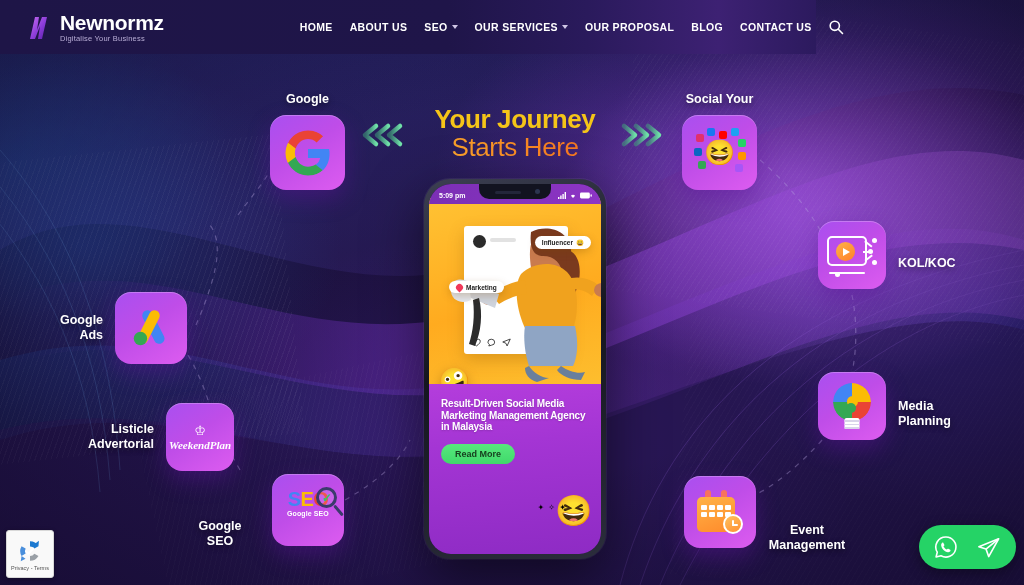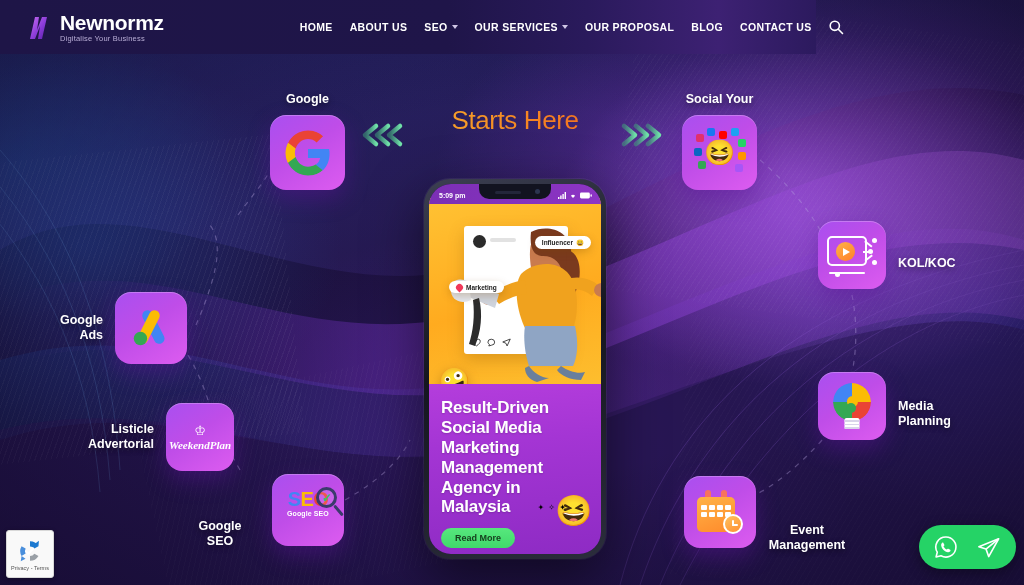--- a/index.html
+++ b/index.html
@@ -127,21 +127,21 @@
   .tag.influencer { right:10px; top:38px; }
   .heart-dot { width:7px;height:7px;background:#f0395a;border-radius:50% 50% 50% 0;transform:rotate(-45deg);display:inline-block;}
   .emoji-big { position:absolute; left:9px; top:168px; font-size:26px; filter:drop-shadow(0 4px 6px rgba(120,70,0,.35)); }
 
   .ph-bottom {
     position:absolute; top:186px; left:0; right:0; bottom:0;
     background:linear-gradient(175deg,#b43ddc 0%,#a435d4 35%,#8e2bc4 100%);
     padding:14px 12px 0 12px;
   }
   .ph-head {
-    color:#fff; font-size:17px; font-weight:bold; line-height:1.17; letter-spacing:-.2px;
+    color:#fff; font-size:10px; font-weight:bold; line-height:1.17; letter-spacing:-.2px;
     text-shadow:0 1px 2px rgba(0,0,0,.18);
   }
   .readmore {
     margin-top:11px; display:inline-block;
     background:linear-gradient(180deg,#57e87d,#40d96b);
     color:#17401f; font-size:9px; font-weight:bold; padding:5px 14px; border-radius:12px;
     border:none; cursor:pointer;
   }
   .ph-emoji { position:absolute; right:8px; bottom:26px; font-size:30px; }
   .ph-emoji .sparks { position:absolute; right:26px; bottom:16px; font-size:8px; white-space:nowrap; letter-spacing:1px;}
@@ -353,20 +353,21 @@
 
     <div class="search-btn">
       <svg width="16" height="16" viewBox="0 0 16 16" fill="none" stroke="#fff" stroke-width="1.6">
         <circle cx="6.8" cy="6.8" r="4.6"></circle>
           <line x1="10.3" y1="10.3" x2="14.5" y2="14.5" stroke-linecap="round"></line>
       </svg>
     </div>
   </div>
 
   <div class="headline">
+    <div class="hl1">Your Journey</div>
     <div class="hl2">Starts Here</div>
   </div>
 
   <div class="arrows left">
     <svg width="46" height="26" viewBox="0 0 46 26">
       <defs>
           <linearGradient id="arl" x1="1" y1="0" x2="0" y2="0">
             <stop offset="0" stop-color="#6fe0a8"></stop>
             <stop offset="100%" stop-color="#3fa87a" stop-opacity=".5"></stop>
           </linearGradient>

